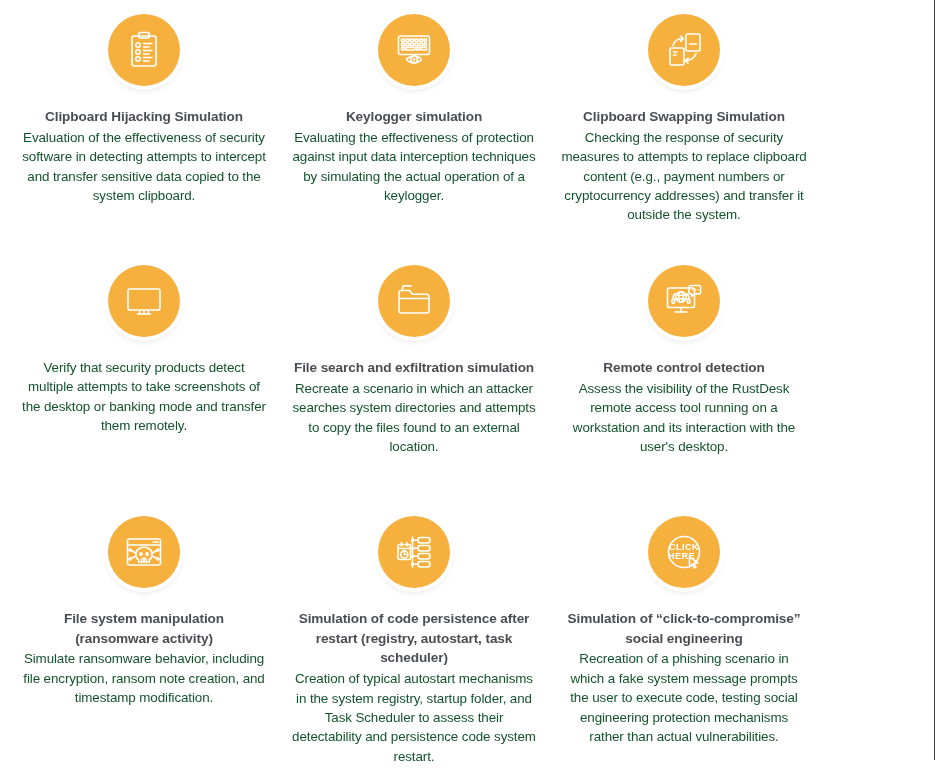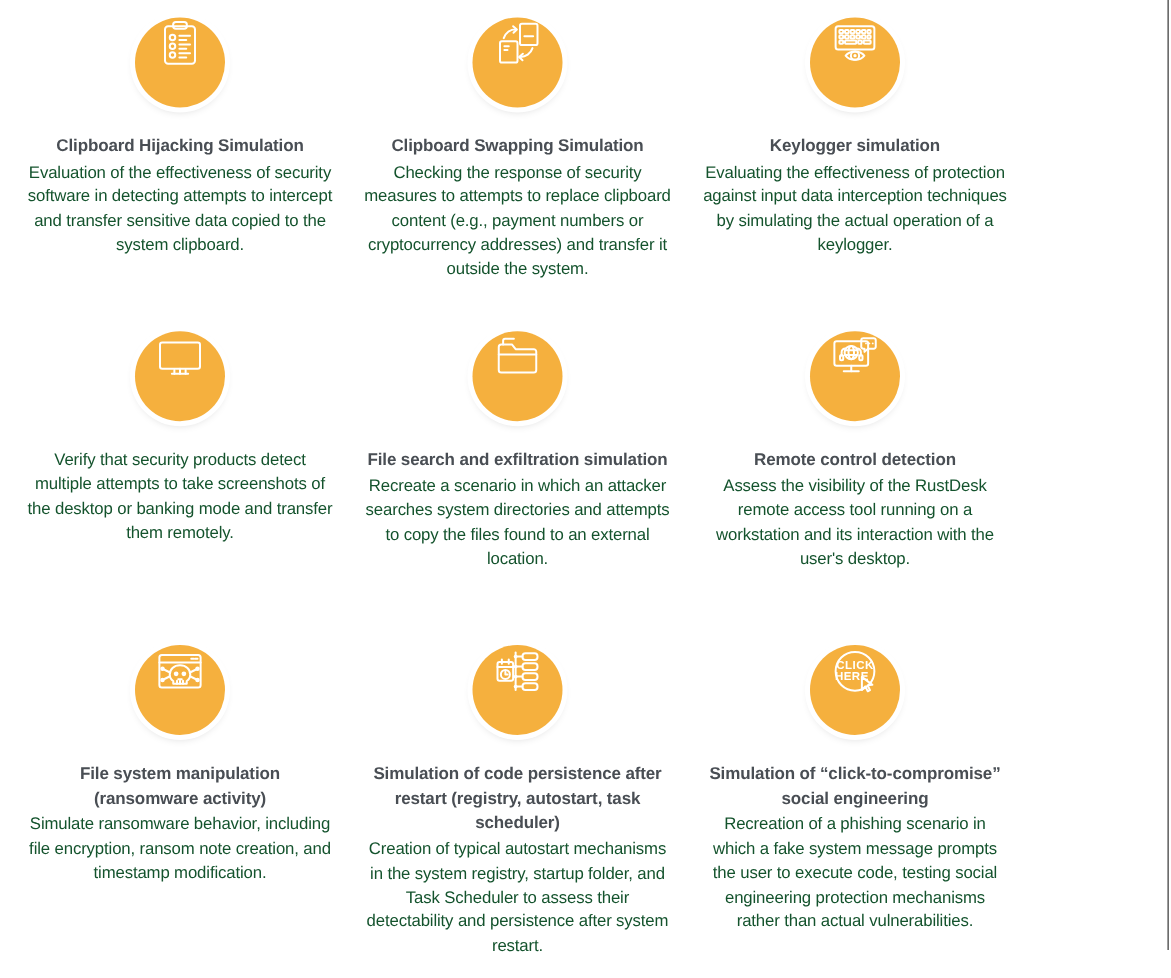--- a/index.html
+++ b/index.html
@@ -48,20 +48,21 @@
     flex-direction: column;
     align-items: center;
   }
 
   .icon-wrap {
     width: 72px;
     height: 72px;
     border-radius: 50%;
     background: #F5B03E;
     display: flex;
+    align-items: center;
     justify-content: center;
     box-shadow: 0 0 0 4px #ffffff, 0 3px 7px rgba(0,0,0,0.17);
     margin-bottom: 21px;
     flex: none;
   }
 
   .icon-wrap svg {
     width: 42px;
     height: 42px;
     display: block;
@@ -125,40 +126,20 @@
           <line x1="20.5" y1="14.5" x2="29" y2="14.5"></line>
           <line x1="20.5" y1="18" x2="26" y2="18"></line>
           <line x1="20.5" y1="21.5" x2="29" y2="21.5"></line>
           <line x1="20.5" y1="25" x2="26" y2="25"></line>
           <line x1="20.5" y1="28.5" x2="29" y2="28.5"></line>
           <line x1="20.5" y1="32" x2="26" y2="32"></line>
         </svg>
       </div>
       <div class="card-title">Clipboard Hijacking Simulation</div>
       <div class="card-desc">Evaluation of the effectiveness of security software in detecting attempts to intercept and transfer sensitive data copied to the system clipboard.</div>
-    </div>
-      </div>
-
-    <div class="rowband">
-        <div class="card">
-      <div class="icon-wrap">
-        <svg viewBox="0 0 42 42">
-          <rect x="23" y="5" width="14" height="17" rx="1.5"></rect>
-          <line x1="26.5" y1="15" x2="33.5" y2="15"></line>
-          <rect x="7" y="19" width="14" height="17" rx="1.5"></rect>
-          <line x1="10.5" y1="23" x2="14" y2="23"></line>
-          <line x1="10.5" y1="26" x2="13" y2="26"></line>
-          <path d="M10 16.5 A 10 10 0 0 1 19.5 9.5"></path>
-          <path d="M17.5 7 L20.5 9.6 L17.8 12.2"></path>
-          <path d="M33 24.5 A 10 10 0 0 1 23 31.5"></path>
-          <path d="M25.3 29 L22.3 31.6 L25 34.2"></path>
-        </svg>
-      </div>
-      <div class="card-title">Clipboard Swapping Simulation</div>
-      <div class="card-desc">Checking the response of security measures to attempts to replace clipboard content (e.g., payment numbers or cryptocurrency addresses) and transfer it outside the system.</div>
     </div>
       </div>
 
     <div class="rowband">
         <div class="card">
       <div class="icon-wrap">
         <svg viewBox="0 0 42 42">
           <rect x="5.5" y="7" width="31" height="18.5" rx="2"></rect>
           <rect x="8.5" y="10" width="3" height="2.6" rx="0.6"></rect>
           <rect x="13" y="10" width="3" height="2.6" rx="0.6"></rect>
@@ -183,20 +164,40 @@
       </div>
       <div class="card-title">Keylogger simulation</div>
       <div class="card-desc">Evaluating the effectiveness of protection against input data interception techniques by simulating the actual operation of a keylogger.</div>
     </div>
       </div>
 
     <div class="rowband">
         <div class="card">
       <div class="icon-wrap">
         <svg viewBox="0 0 42 42">
+          <rect x="23" y="5" width="14" height="17" rx="1.5"></rect>
+          <line x1="26.5" y1="15" x2="33.5" y2="15"></line>
+          <rect x="7" y="19" width="14" height="17" rx="1.5"></rect>
+          <line x1="10.5" y1="23" x2="14" y2="23"></line>
+          <line x1="10.5" y1="26" x2="13" y2="26"></line>
+          <path d="M10 16.5 A 10 10 0 0 1 19.5 9.5"></path>
+          <path d="M17.5 7 L20.5 9.6 L17.8 12.2"></path>
+          <path d="M33 24.5 A 10 10 0 0 1 23 31.5"></path>
+          <path d="M25.3 29 L22.3 31.6 L25 34.2"></path>
+        </svg>
+      </div>
+      <div class="card-title">Clipboard Swapping Simulation</div>
+      <div class="card-desc">Checking the response of security measures to attempts to replace clipboard content (e.g., payment numbers or cryptocurrency addresses) and transfer it outside the system.</div>
+    </div>
+      </div>
+
+    <div class="rowband">
+        <div class="card">
+      <div class="icon-wrap">
+        <svg viewBox="0 0 42 42">
           <rect x="5" y="9" width="32" height="21" rx="1.8"></rect>
           <line x1="21" y1="30" x2="21" y2="34"></line>
           <line x1="14.5" y1="34" x2="27.5" y2="34"></line>
           <line x1="16.5" y1="31" x2="16.5" y2="34"></line>
           <line x1="25.5" y1="31" x2="25.5" y2="34"></line>
         </svg>
       </div>
       <div class="card-desc">Verify that security products detect multiple attempts to take screenshots of the desktop or banking mode and transfer them remotely.</div>
     </div>
       </div>
@@ -290,21 +291,21 @@
           <circle class="solid" cx="19.5" cy="33.2" r="1.5"></circle>
           <rect x="5" y="13.5" width="12.5" height="15" rx="1.6"></rect>
           <line x1="5" y1="17.5" x2="17.5" y2="17.5"></line>
           <line x1="8.5" y1="11.5" x2="8.5" y2="15"></line>
           <line x1="14" y1="11.5" x2="14" y2="15"></line>
           <circle cx="11.3" cy="23.5" r="3.6"></circle>
           <path d="M11.3 21.4 v2.1 h1.8"></path>
         </svg>
       </div>
       <div class="card-title">Simulation of code persistence after restart (registry, autostart, task scheduler)</div>
-      <div class="card-desc">Creation of typical autostart mechanisms in the system registry, startup folder, and Task Scheduler to assess their detectability and persistence after system restart.</div>
+      <div class="card-desc">Creation of typical autostart mechanisms in the system registry, startup folder, and Task Scheduler to assess their detectability and persistence code system restart.</div>
     </div>
       </div>
 
     <div class="rowband last">
         <div class="card">
       <div class="icon-wrap">
         <svg viewBox="0 0 42 42">
           <circle cx="21" cy="21" r="15.5"></circle>
           <text x="21" y="19.4" class="solid" text-anchor="middle" style="font-family:'Liberation Sans',sans-serif;font-size:9.2px;font-weight:bold;letter-spacing:0.4px;">CLICK</text>
           <text x="18.5" y="28.4" class="solid" text-anchor="middle" style="font-family:'Liberation Sans',sans-serif;font-size:9.2px;font-weight:bold;letter-spacing:0.4px;">HERE</text>

